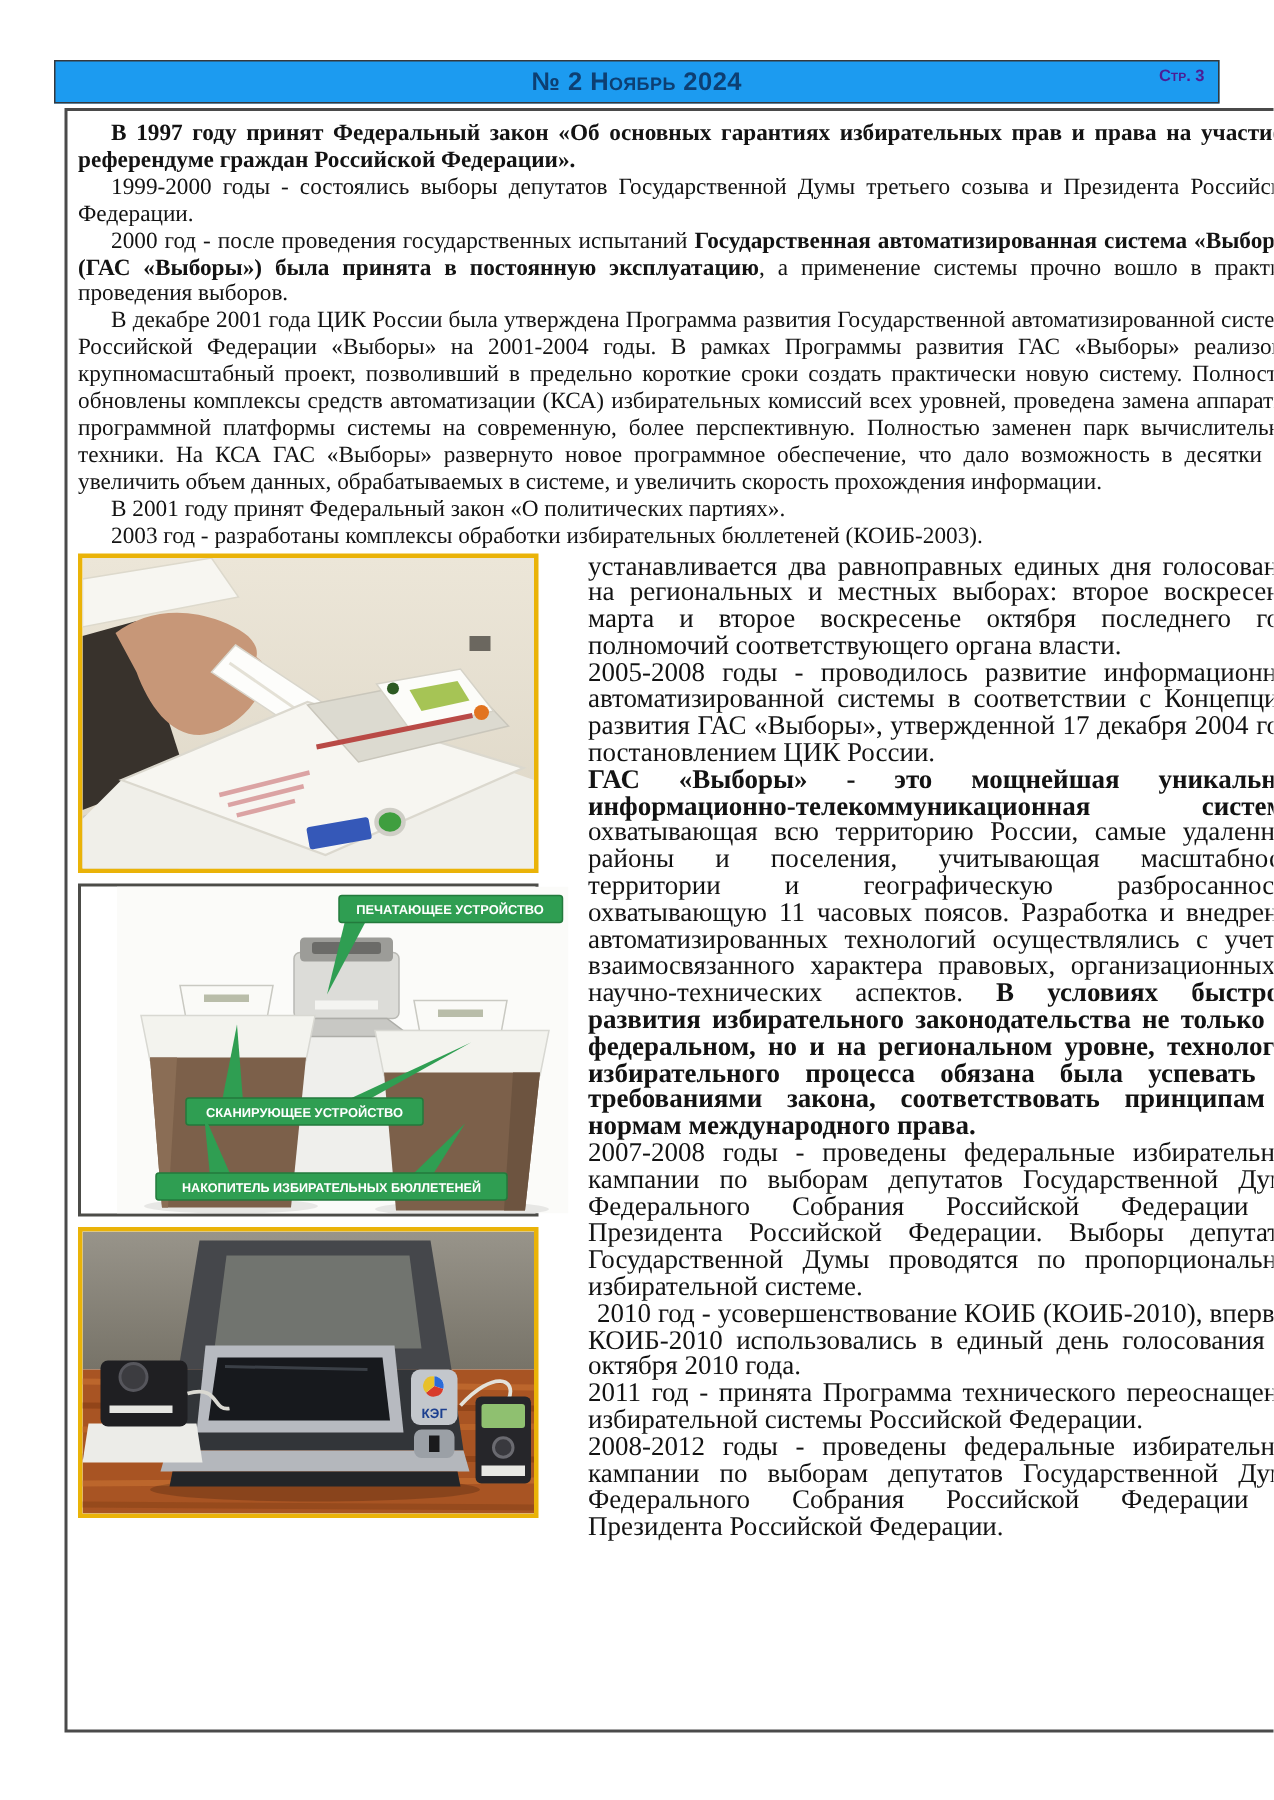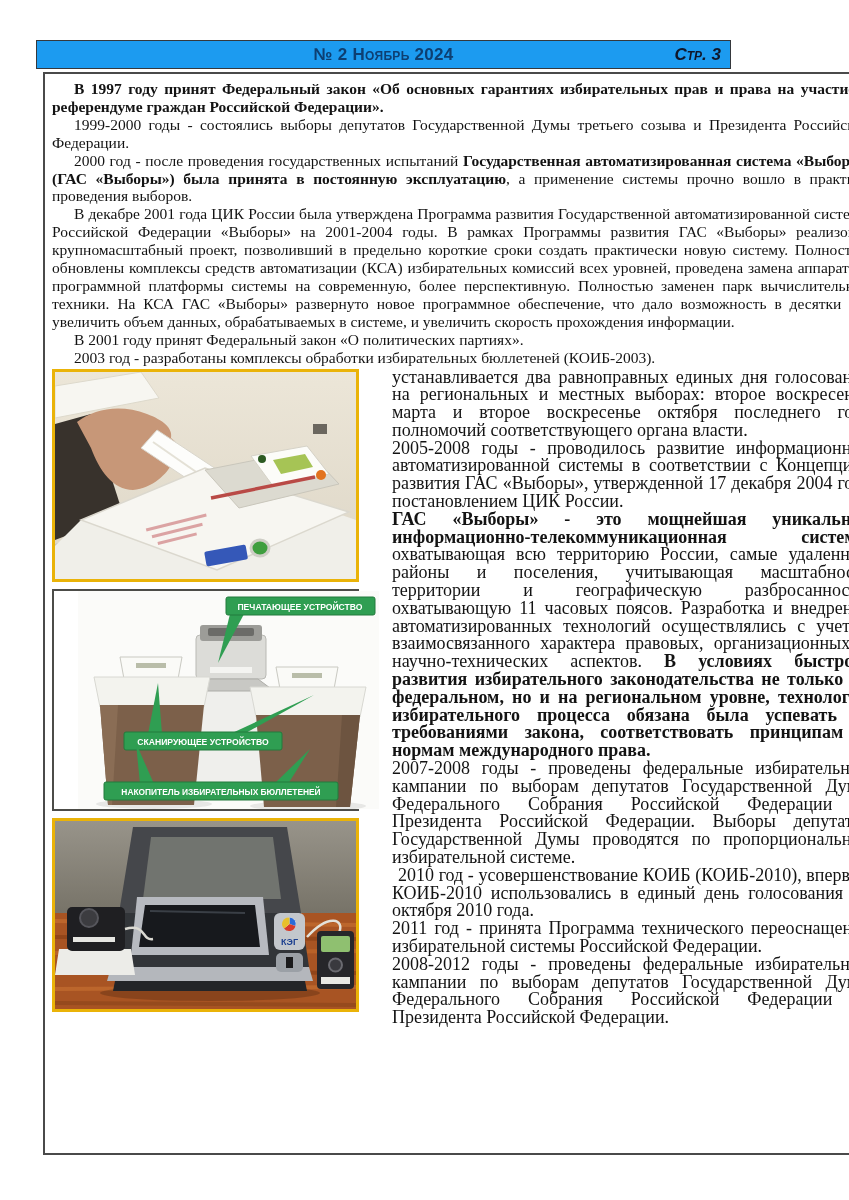--- a/index.html
+++ b/index.html
@@ -3,28 +3,28 @@
 <meta charset="utf-8">
 <style>
   * { margin:0; padding:0; box-sizing:border-box; }
   html,body { background:#ffffff; }
   body {
     width:849px; height:1200px; position:relative;
     font-family:"Liberation Serif","DejaVu Serif",serif;
     color:#131313;
   }
   .header-bar {
-    position:absolute; left:36px; top:40px; width:695px; height:29px;
+    position:absolute; left:36px; top:40px; width:777px; height:29px;
     background:#1c9bf0; border:1px solid #35383c;
     display:flex; align-items:center; justify-content:center;
     font-family:"Liberation Sans","DejaVu Sans",sans-serif;
     font-weight:bold; font-variant:small-caps;
   }
   .header-issue { color:#0d3f72; font-size:17px; letter-spacing:.3px; }
-  .header-page  { position:absolute; right:9px; top:4px; color:#0f172a; font-size:17px;font-style:italic; }
+  .header-page  { position:absolute; right:9px; top:4px; color:#4c1d95; font-size:11px; }
 
   .content-box {
     position:absolute; left:43px; top:72px; width:836px; height:1083px;
     border:2px solid #4a4a4a; background:#ffffff;
     padding:6px 7px 0 7px; overflow:hidden;
   }
   .toptext p {
     font-size:15.5px; line-height:17.9px; text-align:justify;
     text-indent:22px;
   }

